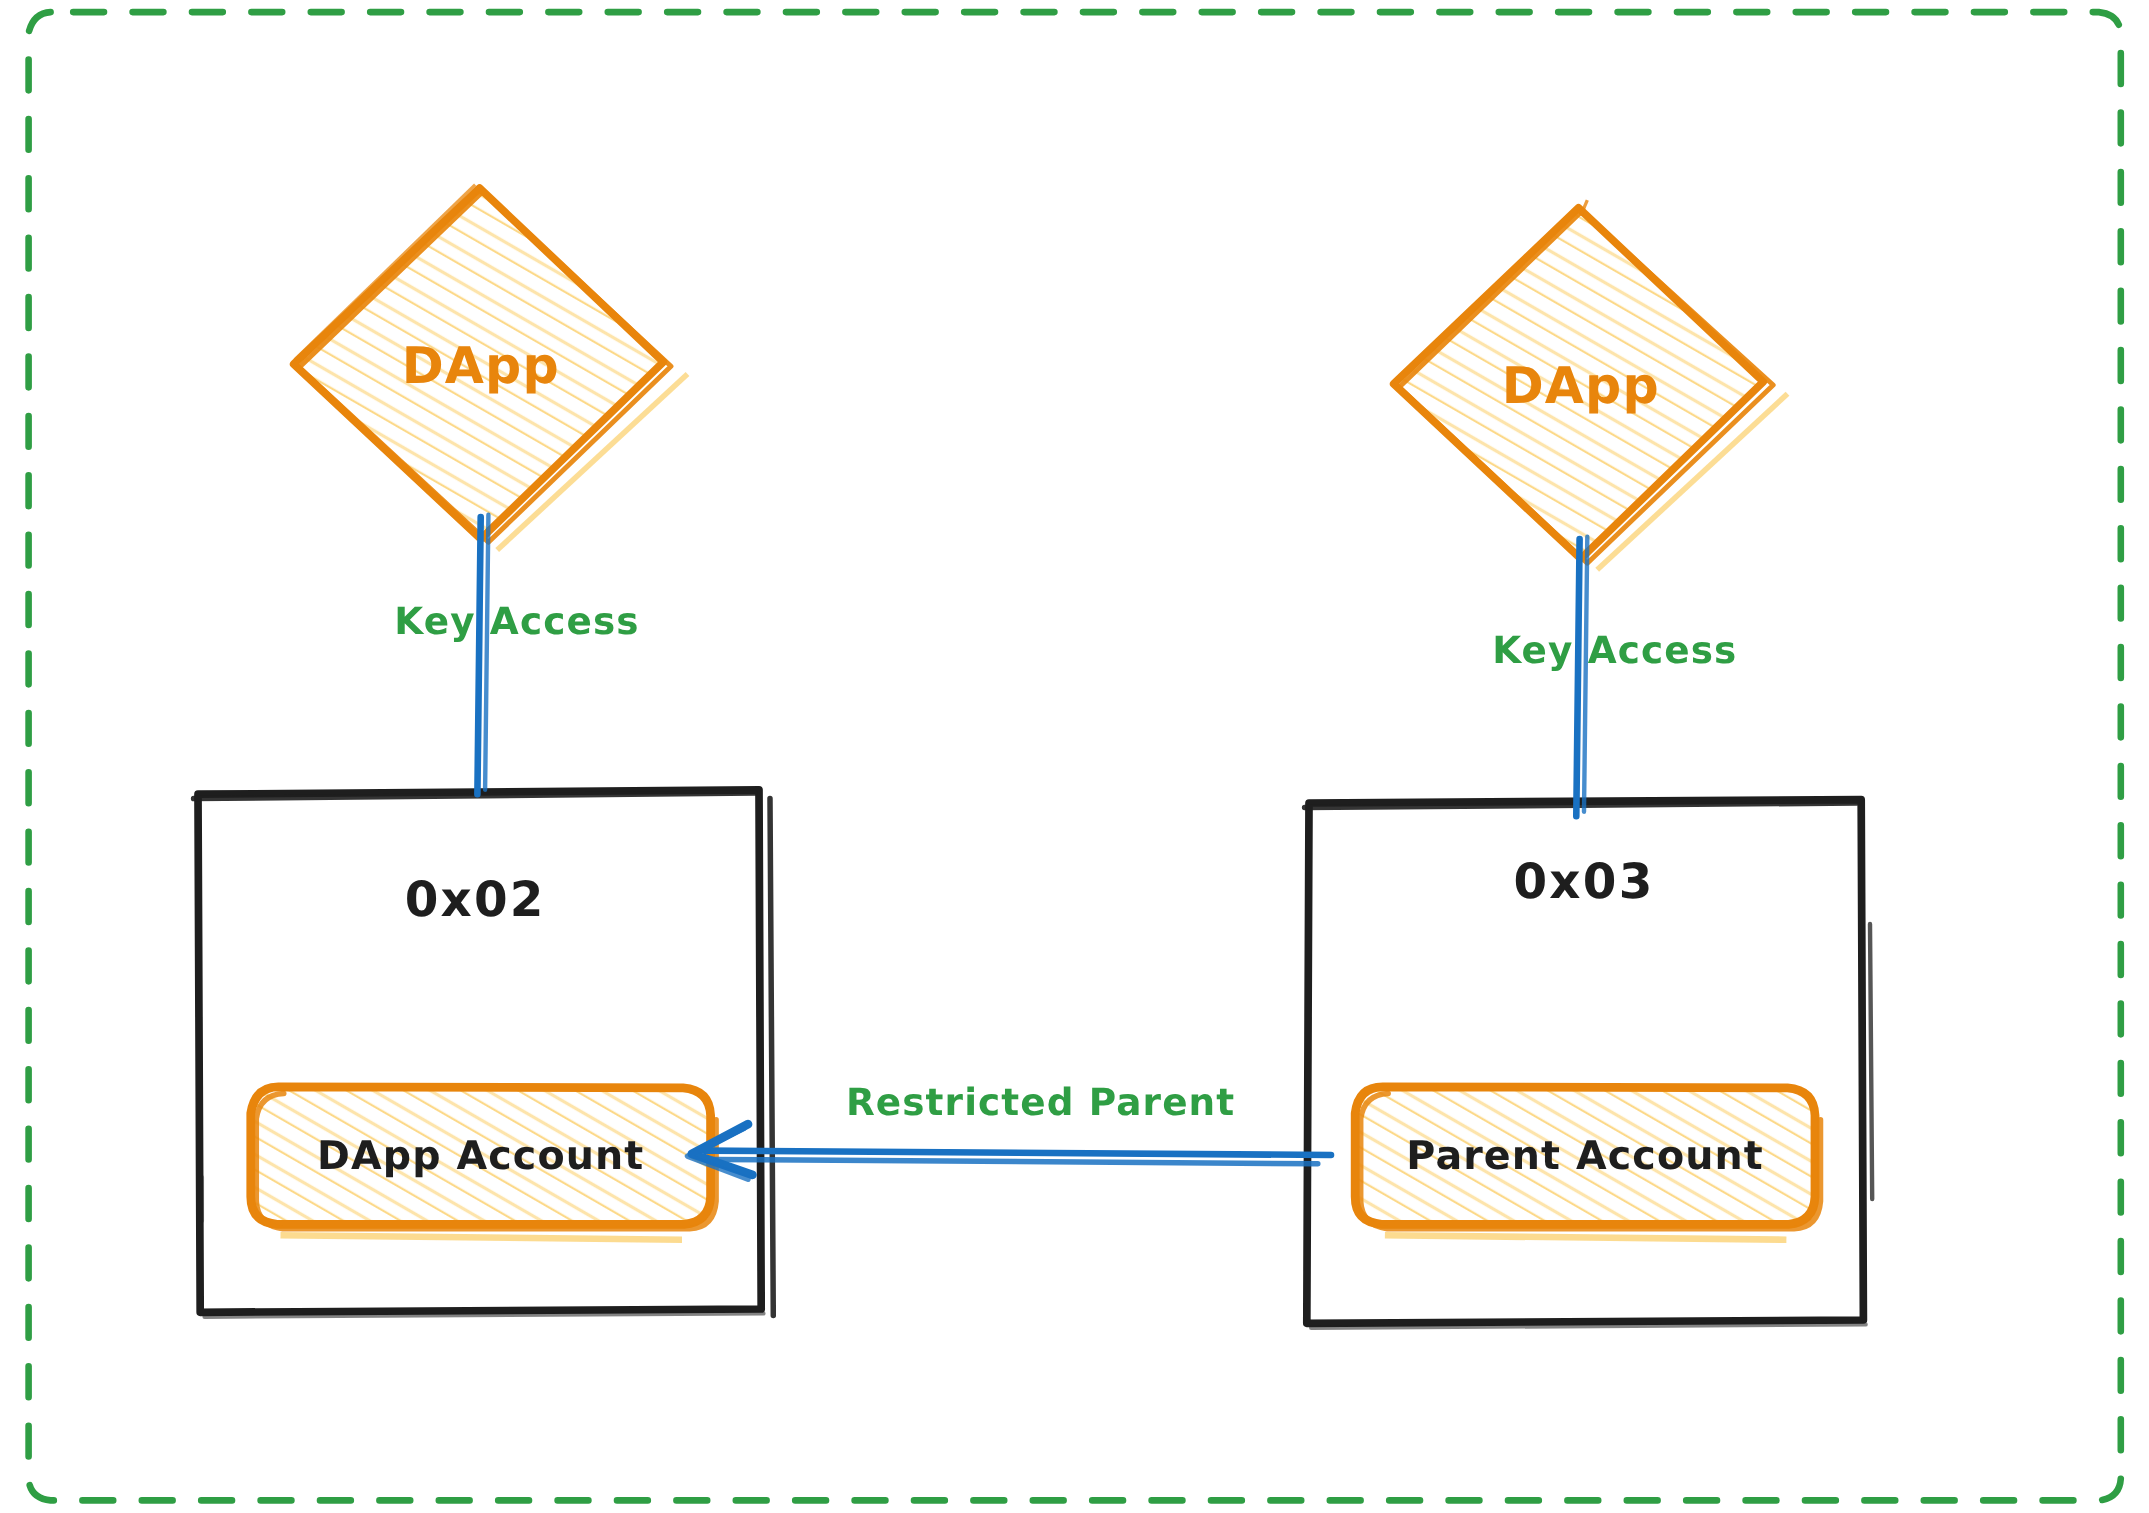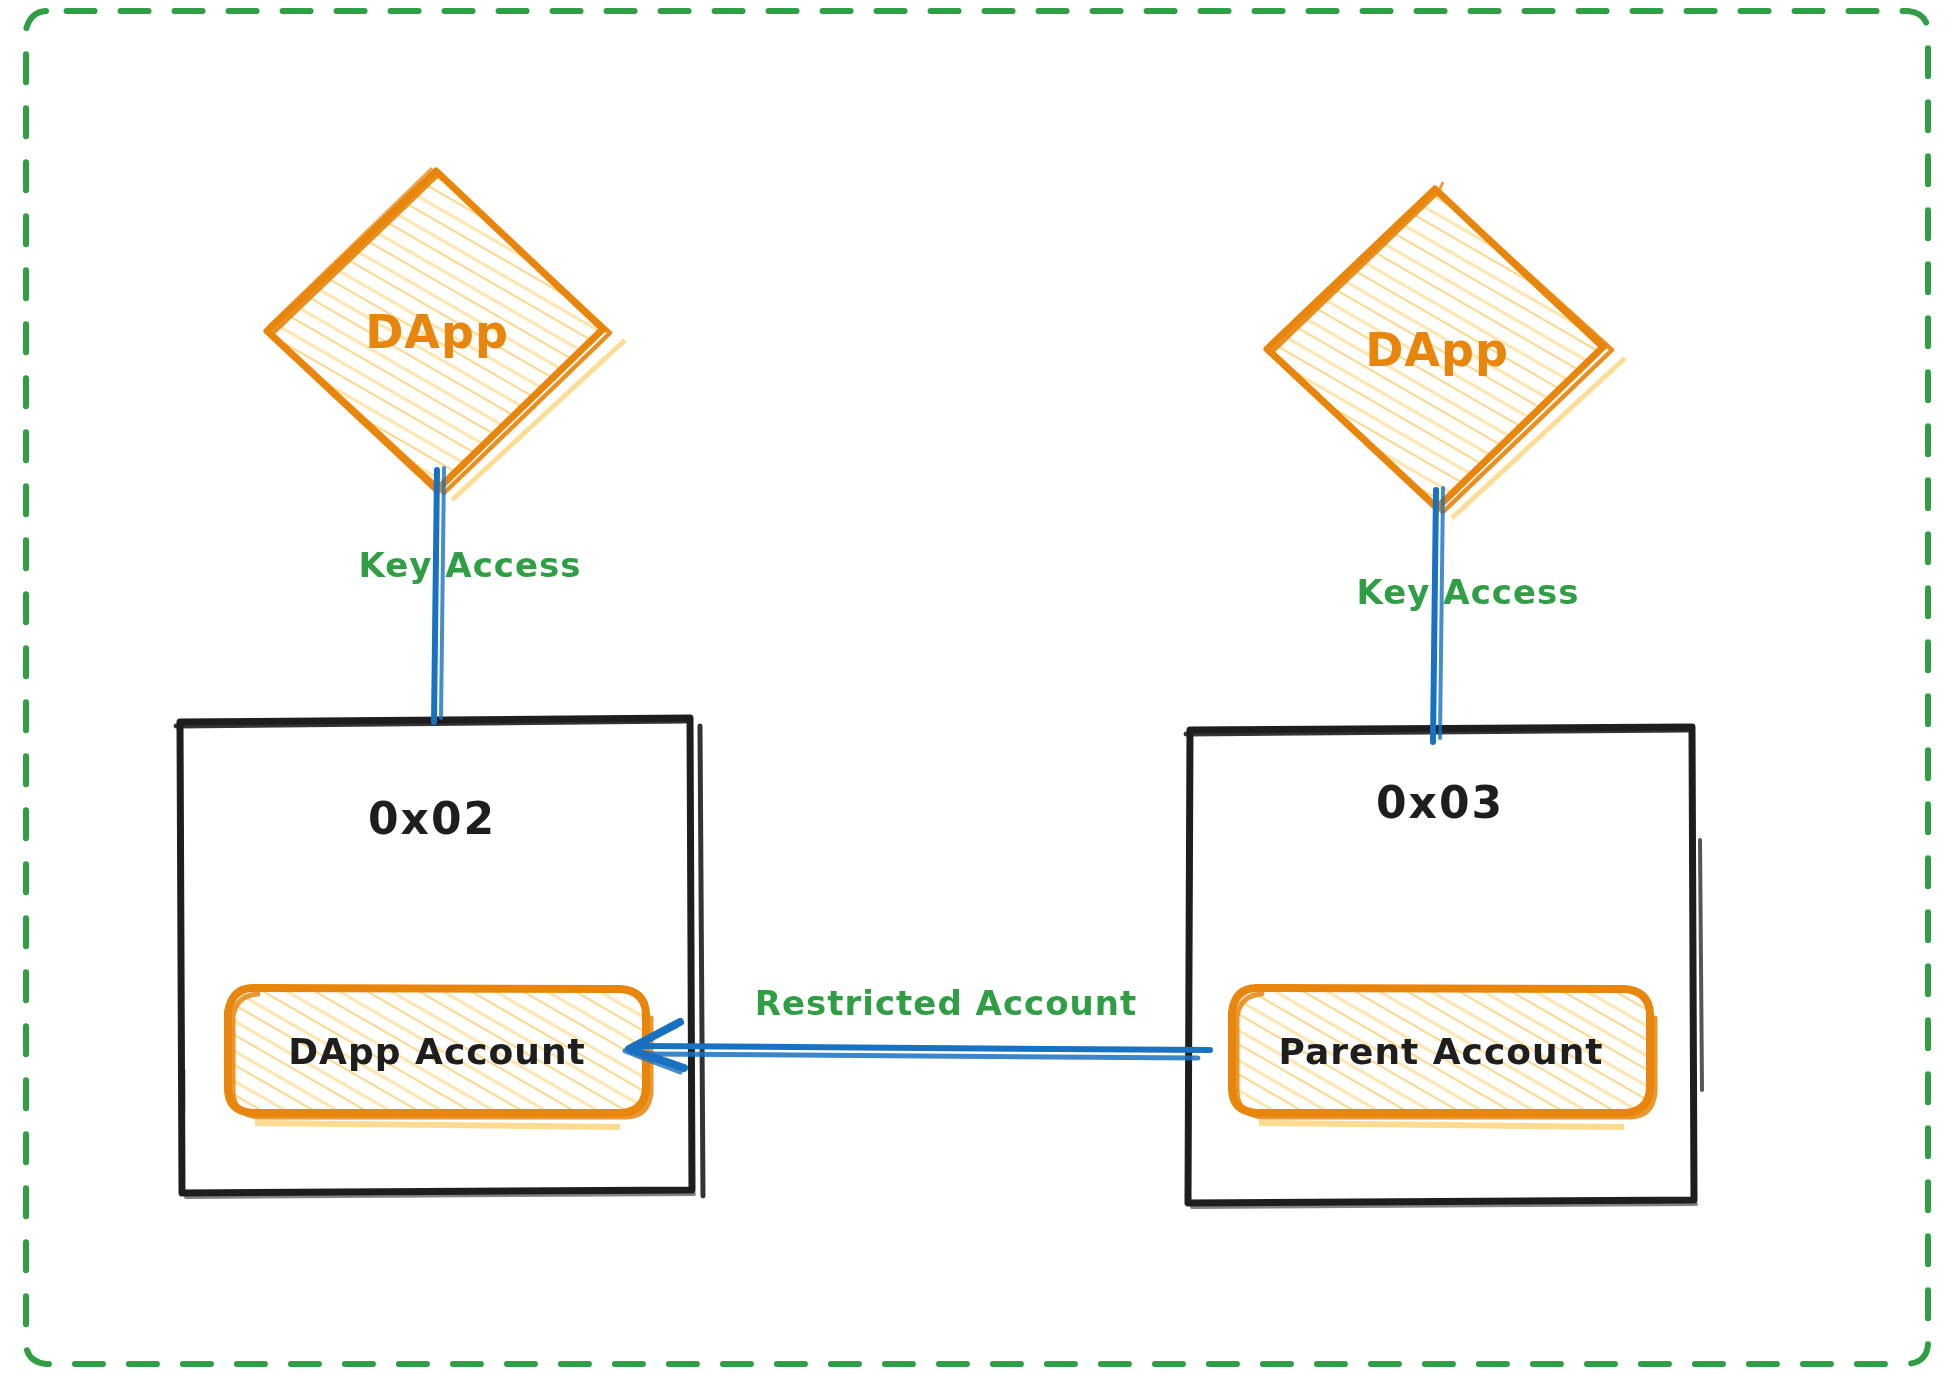--- a/index.html
+++ b/index.html
@@ -150,15 +150,15 @@
   <div class="lbl lbl-acct centered" style="left:437px; top:1051px;">DApp Account</div>
 
   <div class="lbl lbl-box centered" style="left:1440px; top:802px;">0x03</div>
 
   <div class="lbl lbl-acct centered" style="left:1441px; top:1051px;">Parent Account</div>
 
   <div class="lbl lbl-edge centered" style="left:470px; top:565px;">Key Access</div>
 
   <div class="lbl lbl-edge centered" style="left:1468px; top:592px;">Key Access</div>
 
-  <div class="lbl lbl-edge centered" style="left:946px; top:1003px;">Restricted Account</div>
+  <div class="lbl lbl-edge centered" style="left:946px; top:1003px;">Restricted Parent</div>
 
 </div>
 
 </body></html>

